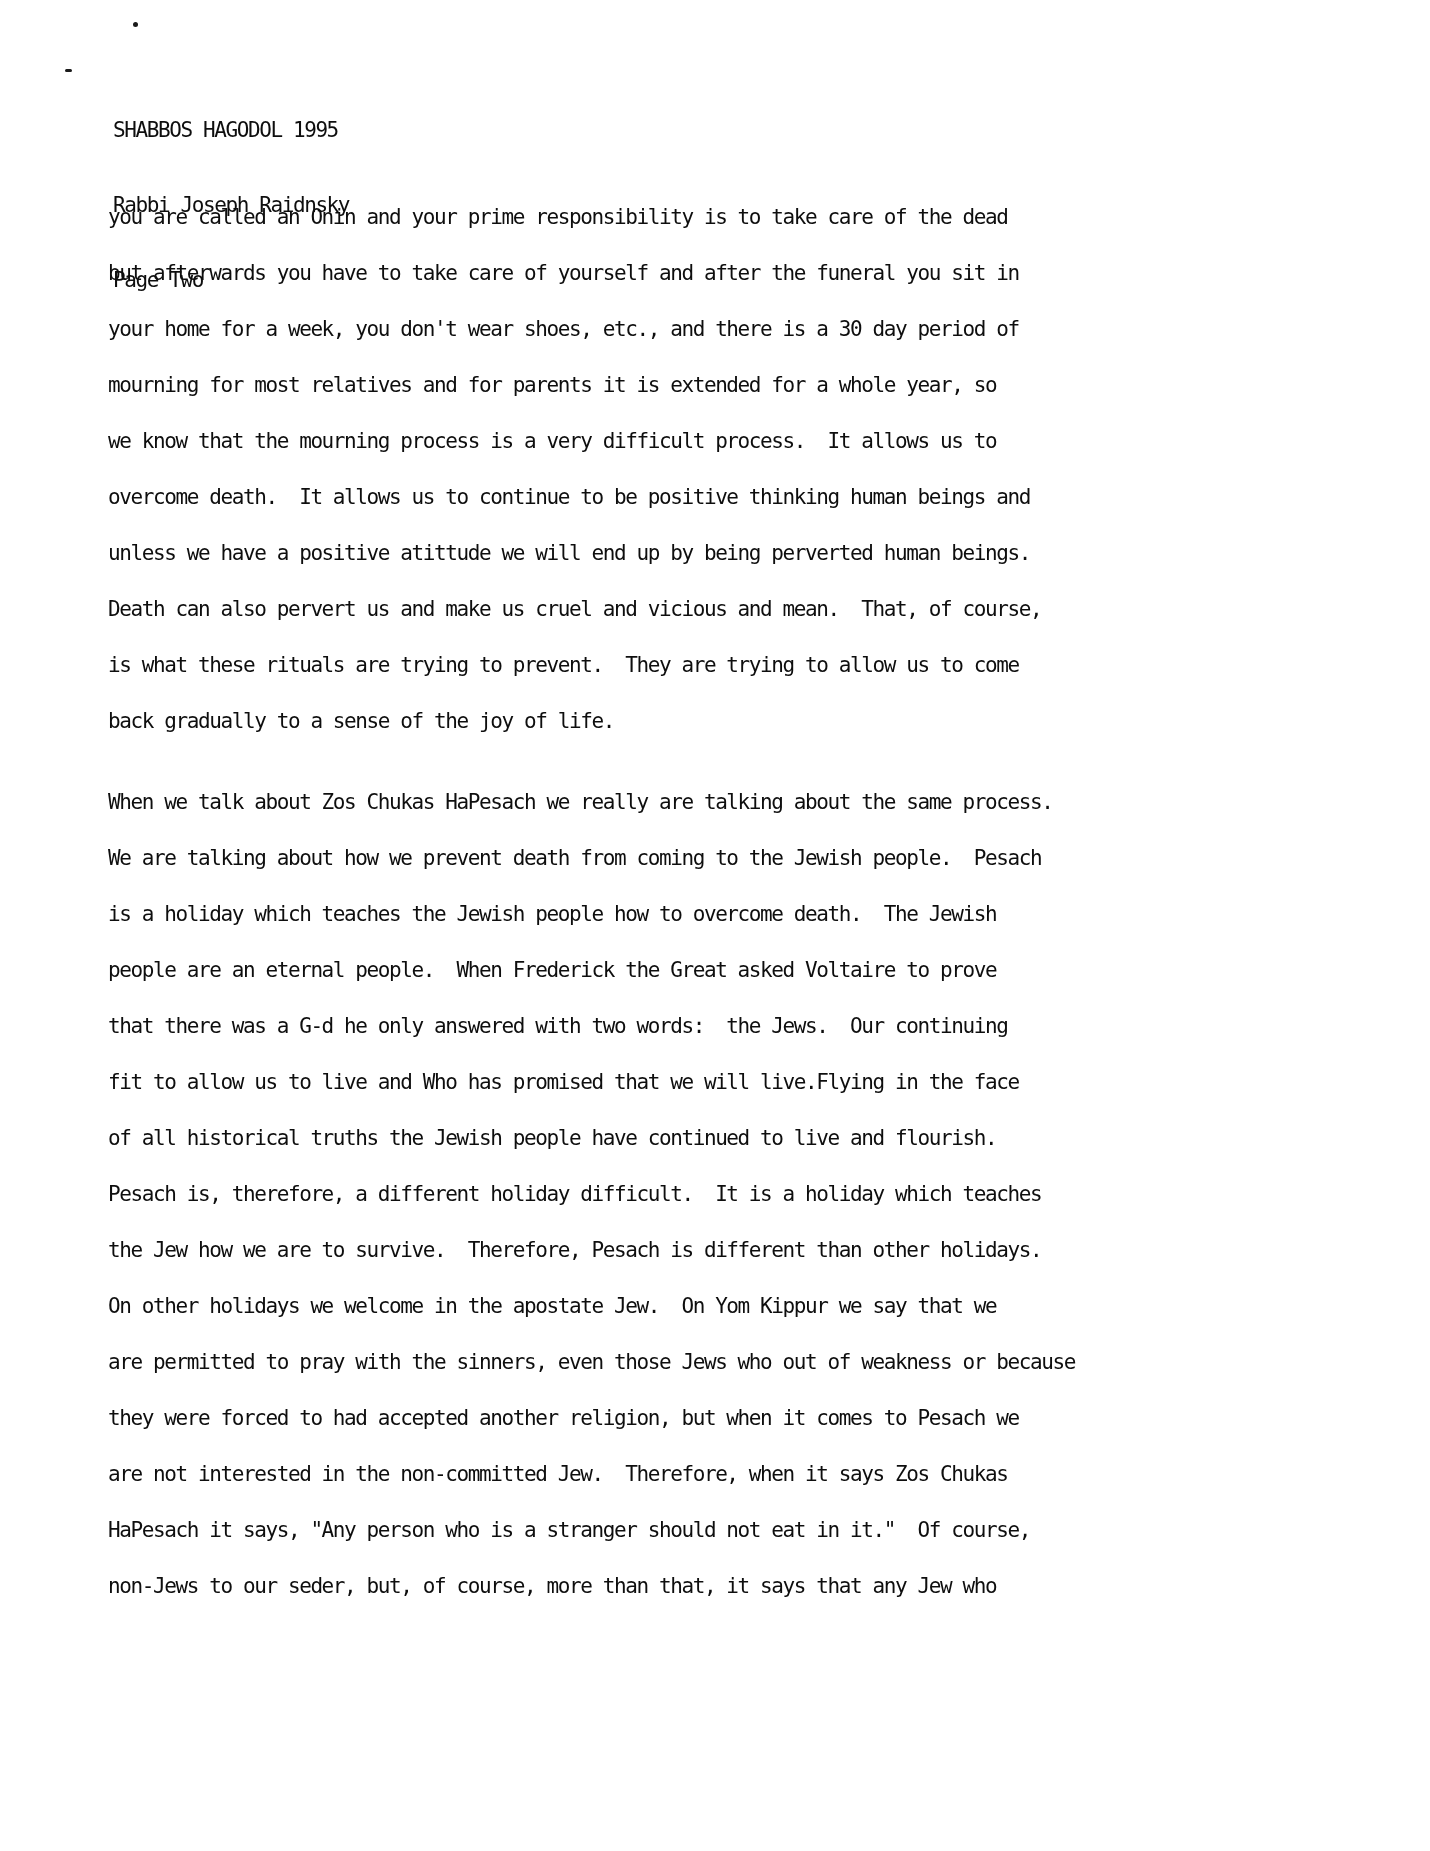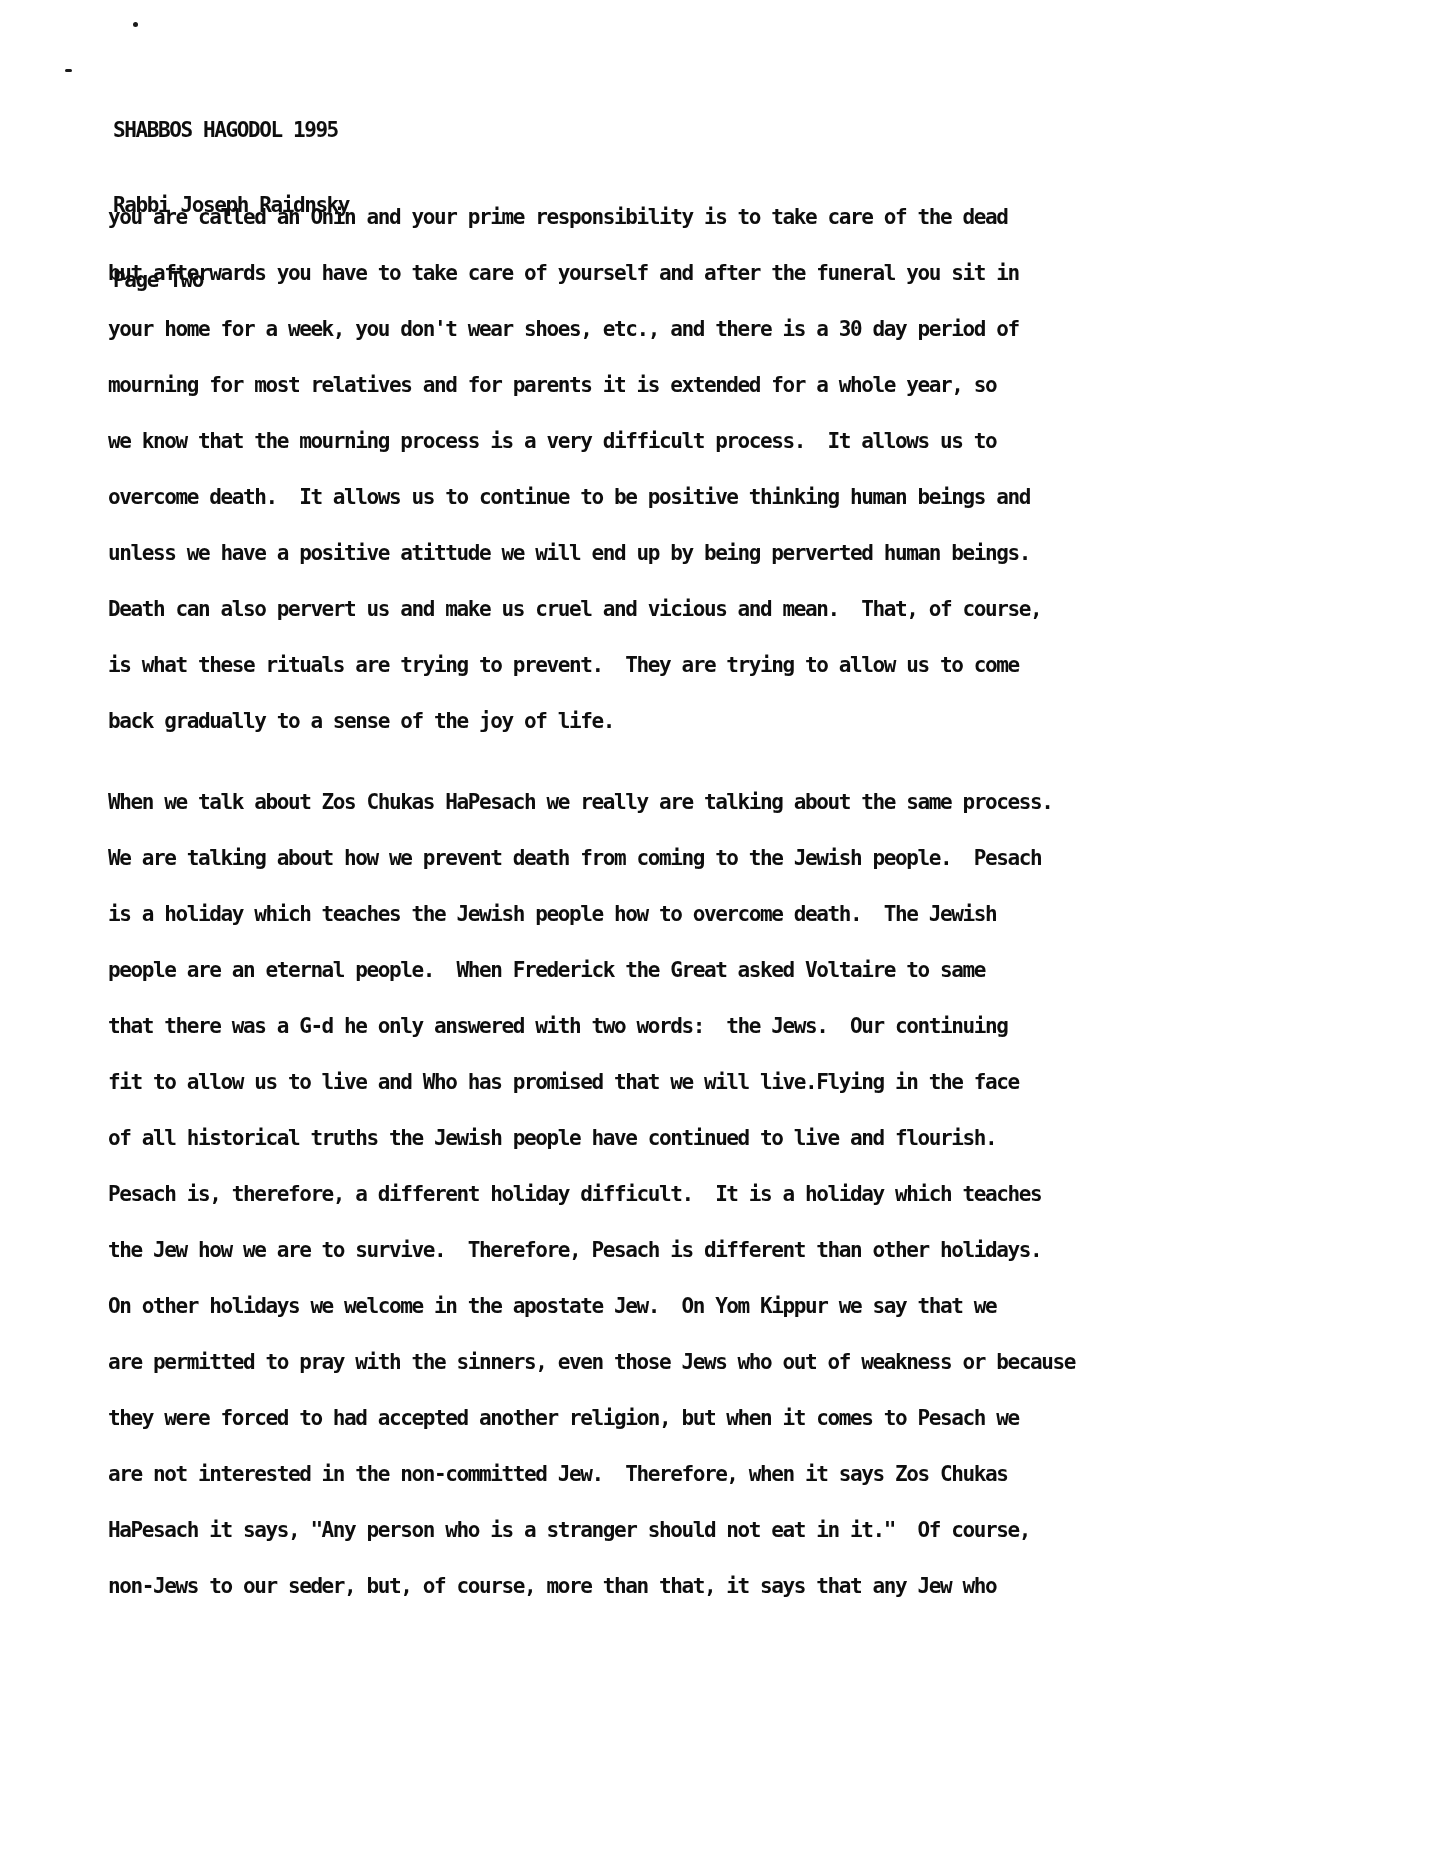--- a/index.html
+++ b/index.html
@@ -3,21 +3,21 @@
 <meta charset="utf-8">
 <style>
   html, body { margin: 0; padding: 0; background: #ffffff; }
   .page {
     position: relative;
     width: 1430px;
     height: 1597px;
     background: #ffffff;
     color: #0e0e0e;
     font-family: "DejaVu Sans Mono", "Liberation Mono", monospace;
-    font-weight: 700;
+    font-weight: 400;
     overflow: hidden;
   }
   .speck { position: absolute; background: #1a1a1a; border-radius: 50%; }
   .speck.dot  { left: 133px; top: 22px;  width: 5px; height: 5px; }
   .speck.dash { left: 65px;  top: 69px;  width: 7px; height: 3px; border-radius: 2px; }
   .doc-header {
     position: absolute;
     left: 113px;
     top: 68px;
     font-size: 21px;
@@ -66,21 +66,21 @@
       <div class="tline">unless we have a positive atittude we will end up by being perverted human beings.</div>
       <div class="tline">Death can also pervert us and make us cruel and vicious and mean.  That, of course,</div>
       <div class="tline">is what these rituals are trying to prevent.  They are trying to allow us to come</div>
       <div class="tline">back gradually to a sense of the joy of life.</div>
     </div>
 
     <div class="paragraph">
       <div class="tline">When we talk about Zos Chukas HaPesach we really are talking about the same process.</div>
       <div class="tline">We are talking about how we prevent death from coming to the Jewish people.  Pesach</div>
       <div class="tline">is a holiday which teaches the Jewish people how to overcome death.  The Jewish</div>
-      <div class="tline">people are an eternal people.  When Frederick the Great asked Voltaire to same</div>
+      <div class="tline">people are an eternal people.  When Frederick the Great asked Voltaire to prove</div>
       <div class="tline">that there was a G-d he only answered with two words:  the Jews.  Our continuing</div>
       <div class="tline">fit to allow us to live and Who has promised that we will live.Flying in the face</div>
       <div class="tline">of all historical truths the Jewish people have continued to live and flourish.</div>
       <div class="tline">Pesach is, therefore, a different holiday difficult.  It is a holiday which teaches</div>
       <div class="tline">the Jew how we are to survive.  Therefore, Pesach is different than other holidays.</div>
       <div class="tline">On other holidays we welcome in the apostate Jew.  On Yom Kippur we say that we</div>
       <div class="tline">are permitted to pray with the sinners, even those Jews who out of weakness or because</div>
       <div class="tline">they were forced to had accepted another religion, but when it comes to Pesach we</div>
       <div class="tline">are not interested in the non-committed Jew.  Therefore, when it says Zos Chukas</div>
       <div class="tline">HaPesach it says, "Any person who is a stranger should not eat in it."  Of course,</div>

